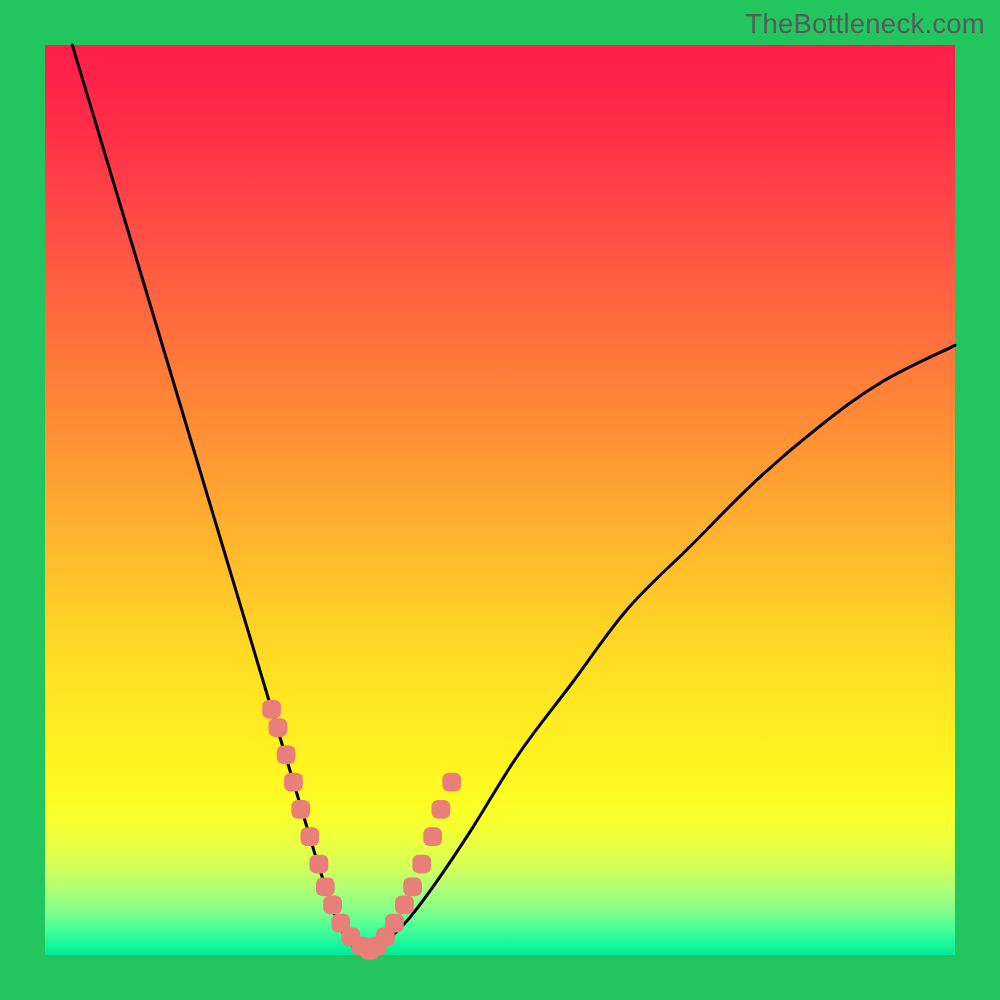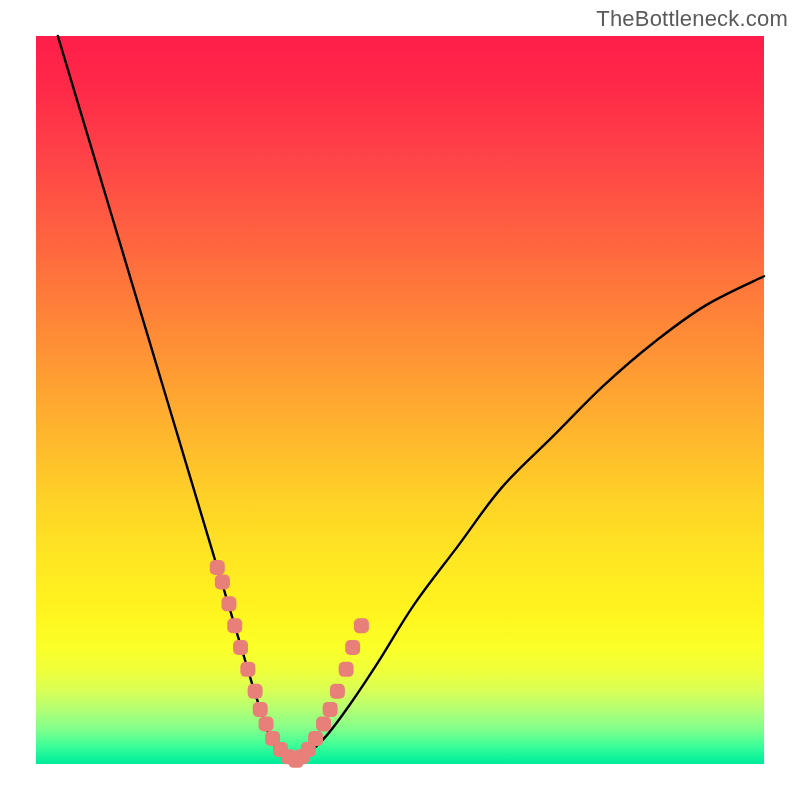--- a/index.html
+++ b/index.html
@@ -10,21 +10,21 @@
     background: #000;
     font-family: Arial, Helvetica, sans-serif;
     overflow: hidden;
   }
   .frame {
     position: absolute;
     left: 0;
     top: 0;
     width: 800px;
     height: 800px;
-    background: #ffffff;
+    background: #22c55e;
   }
   .plot {
     position: absolute;
     left: 36px;
     top: 36px;
     width: 728px;
     height: 728px;
     
     background: linear-gradient(
       to bottom,

